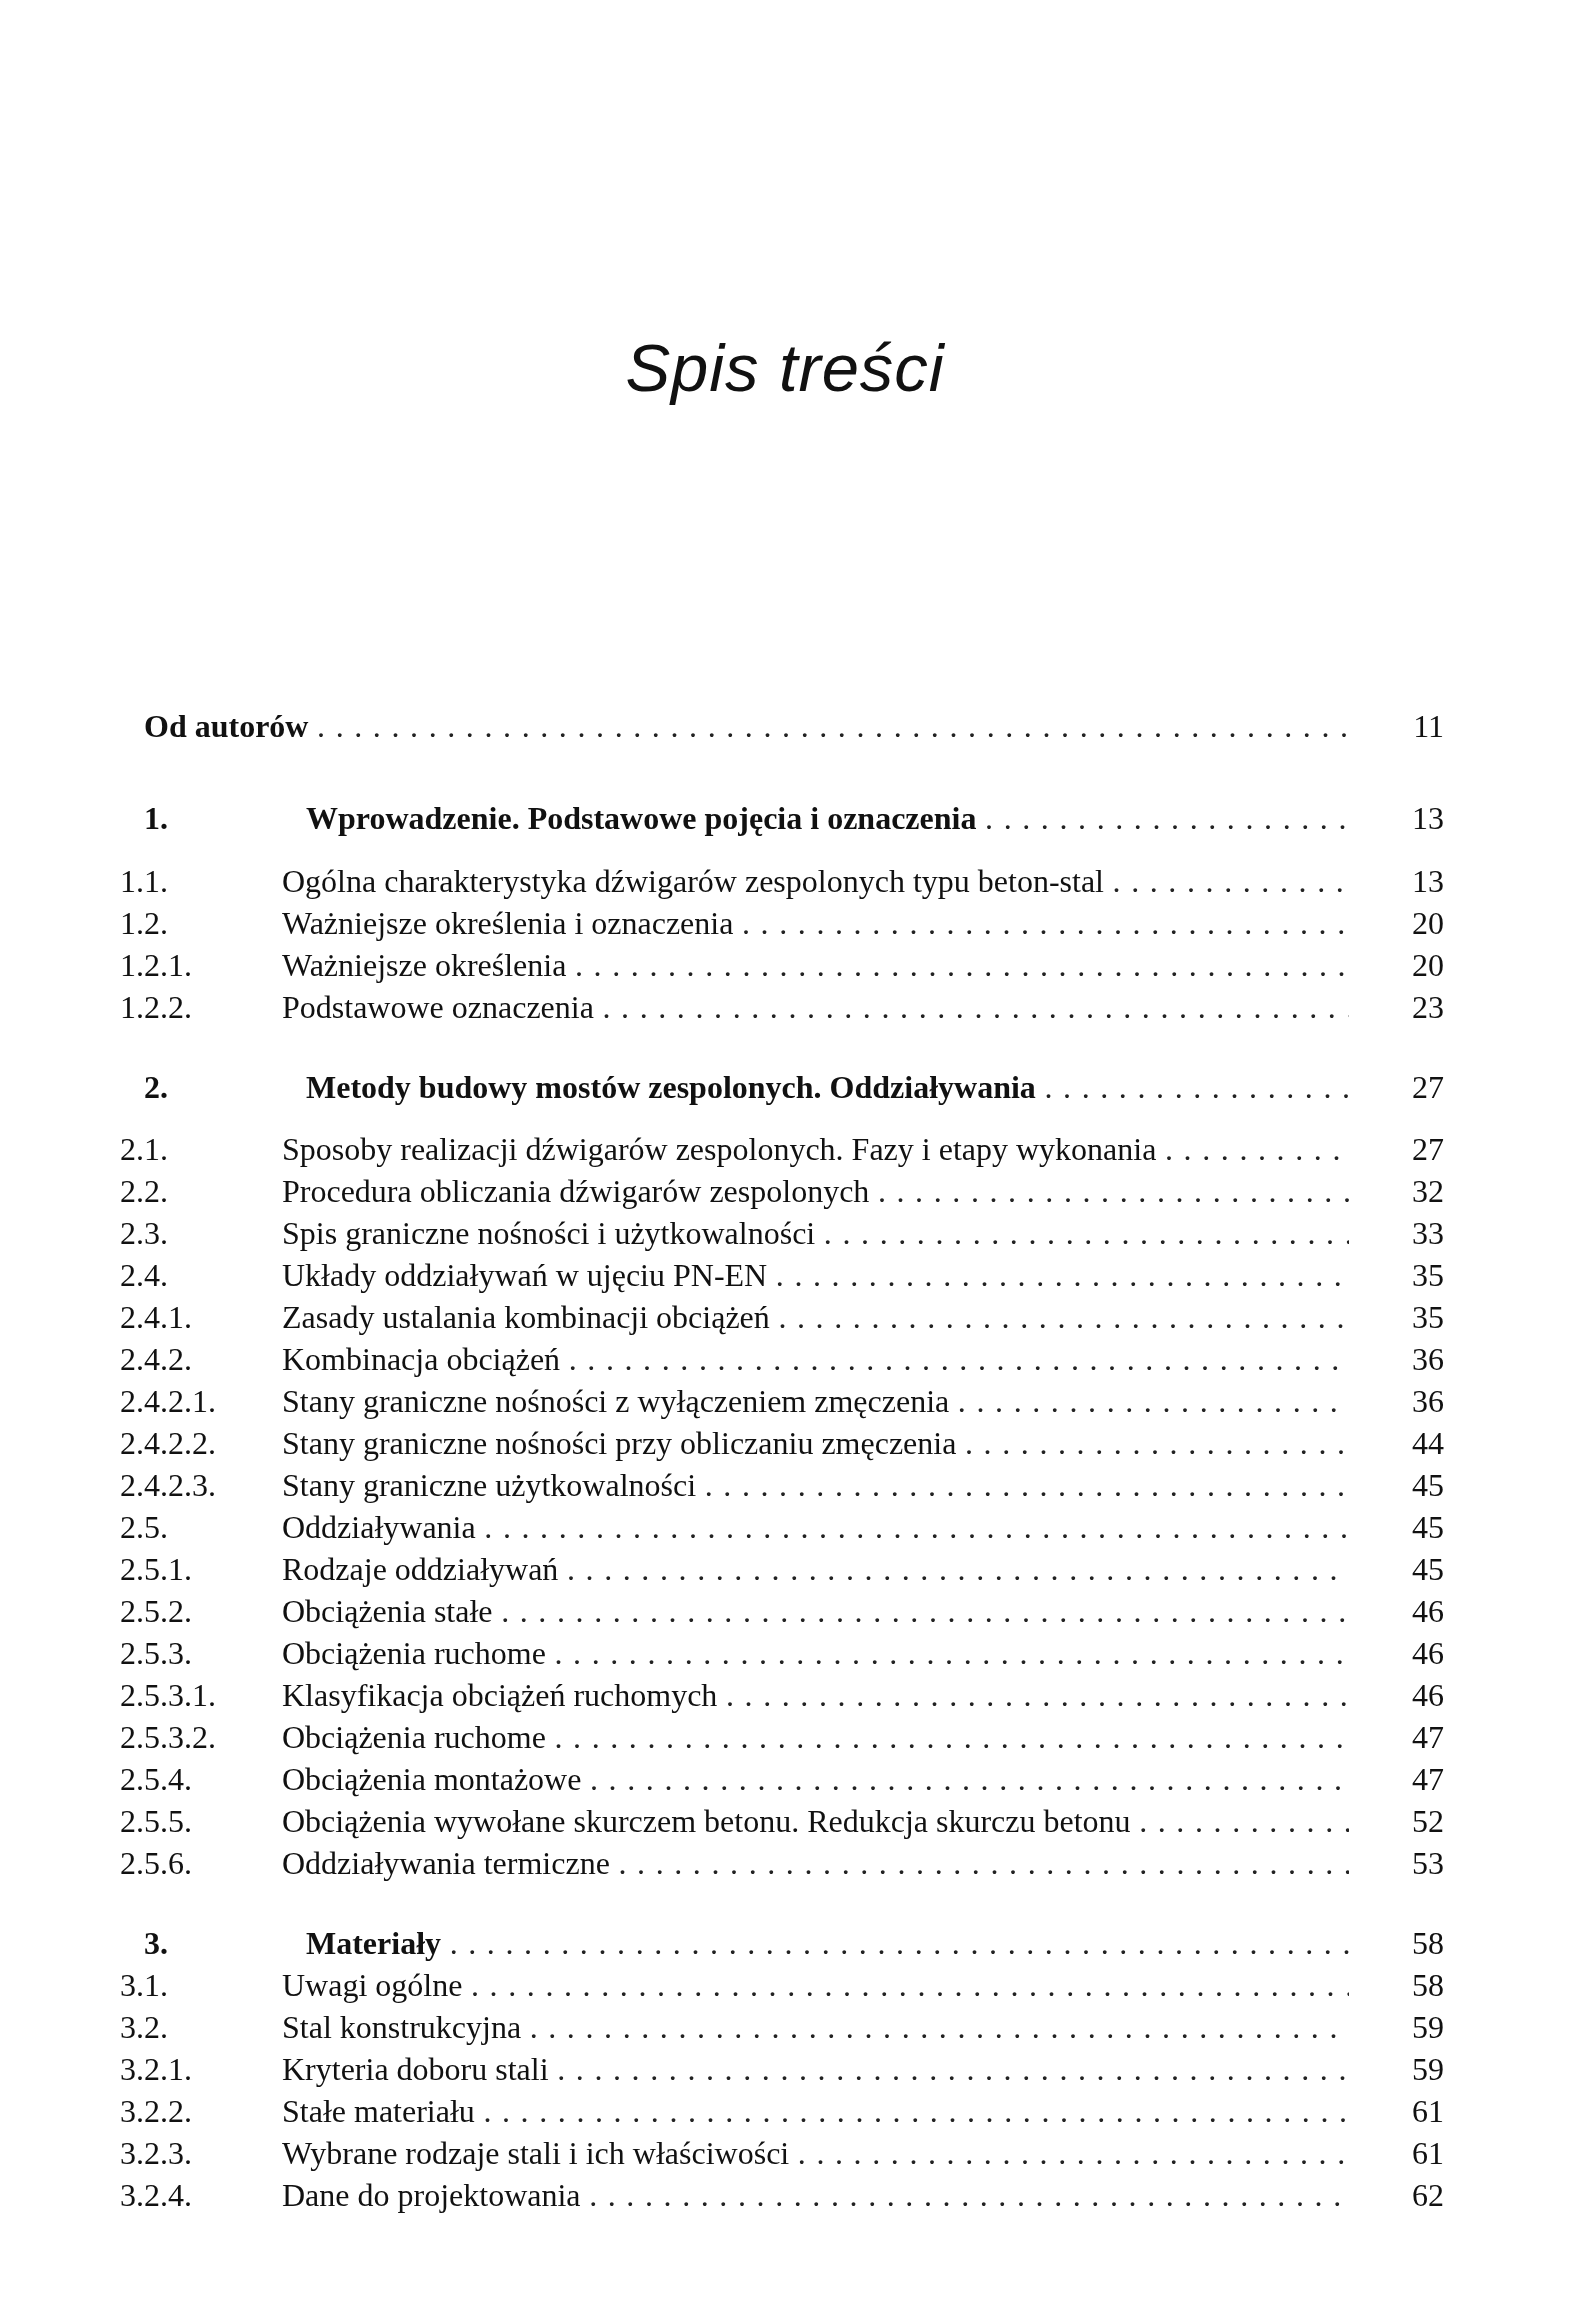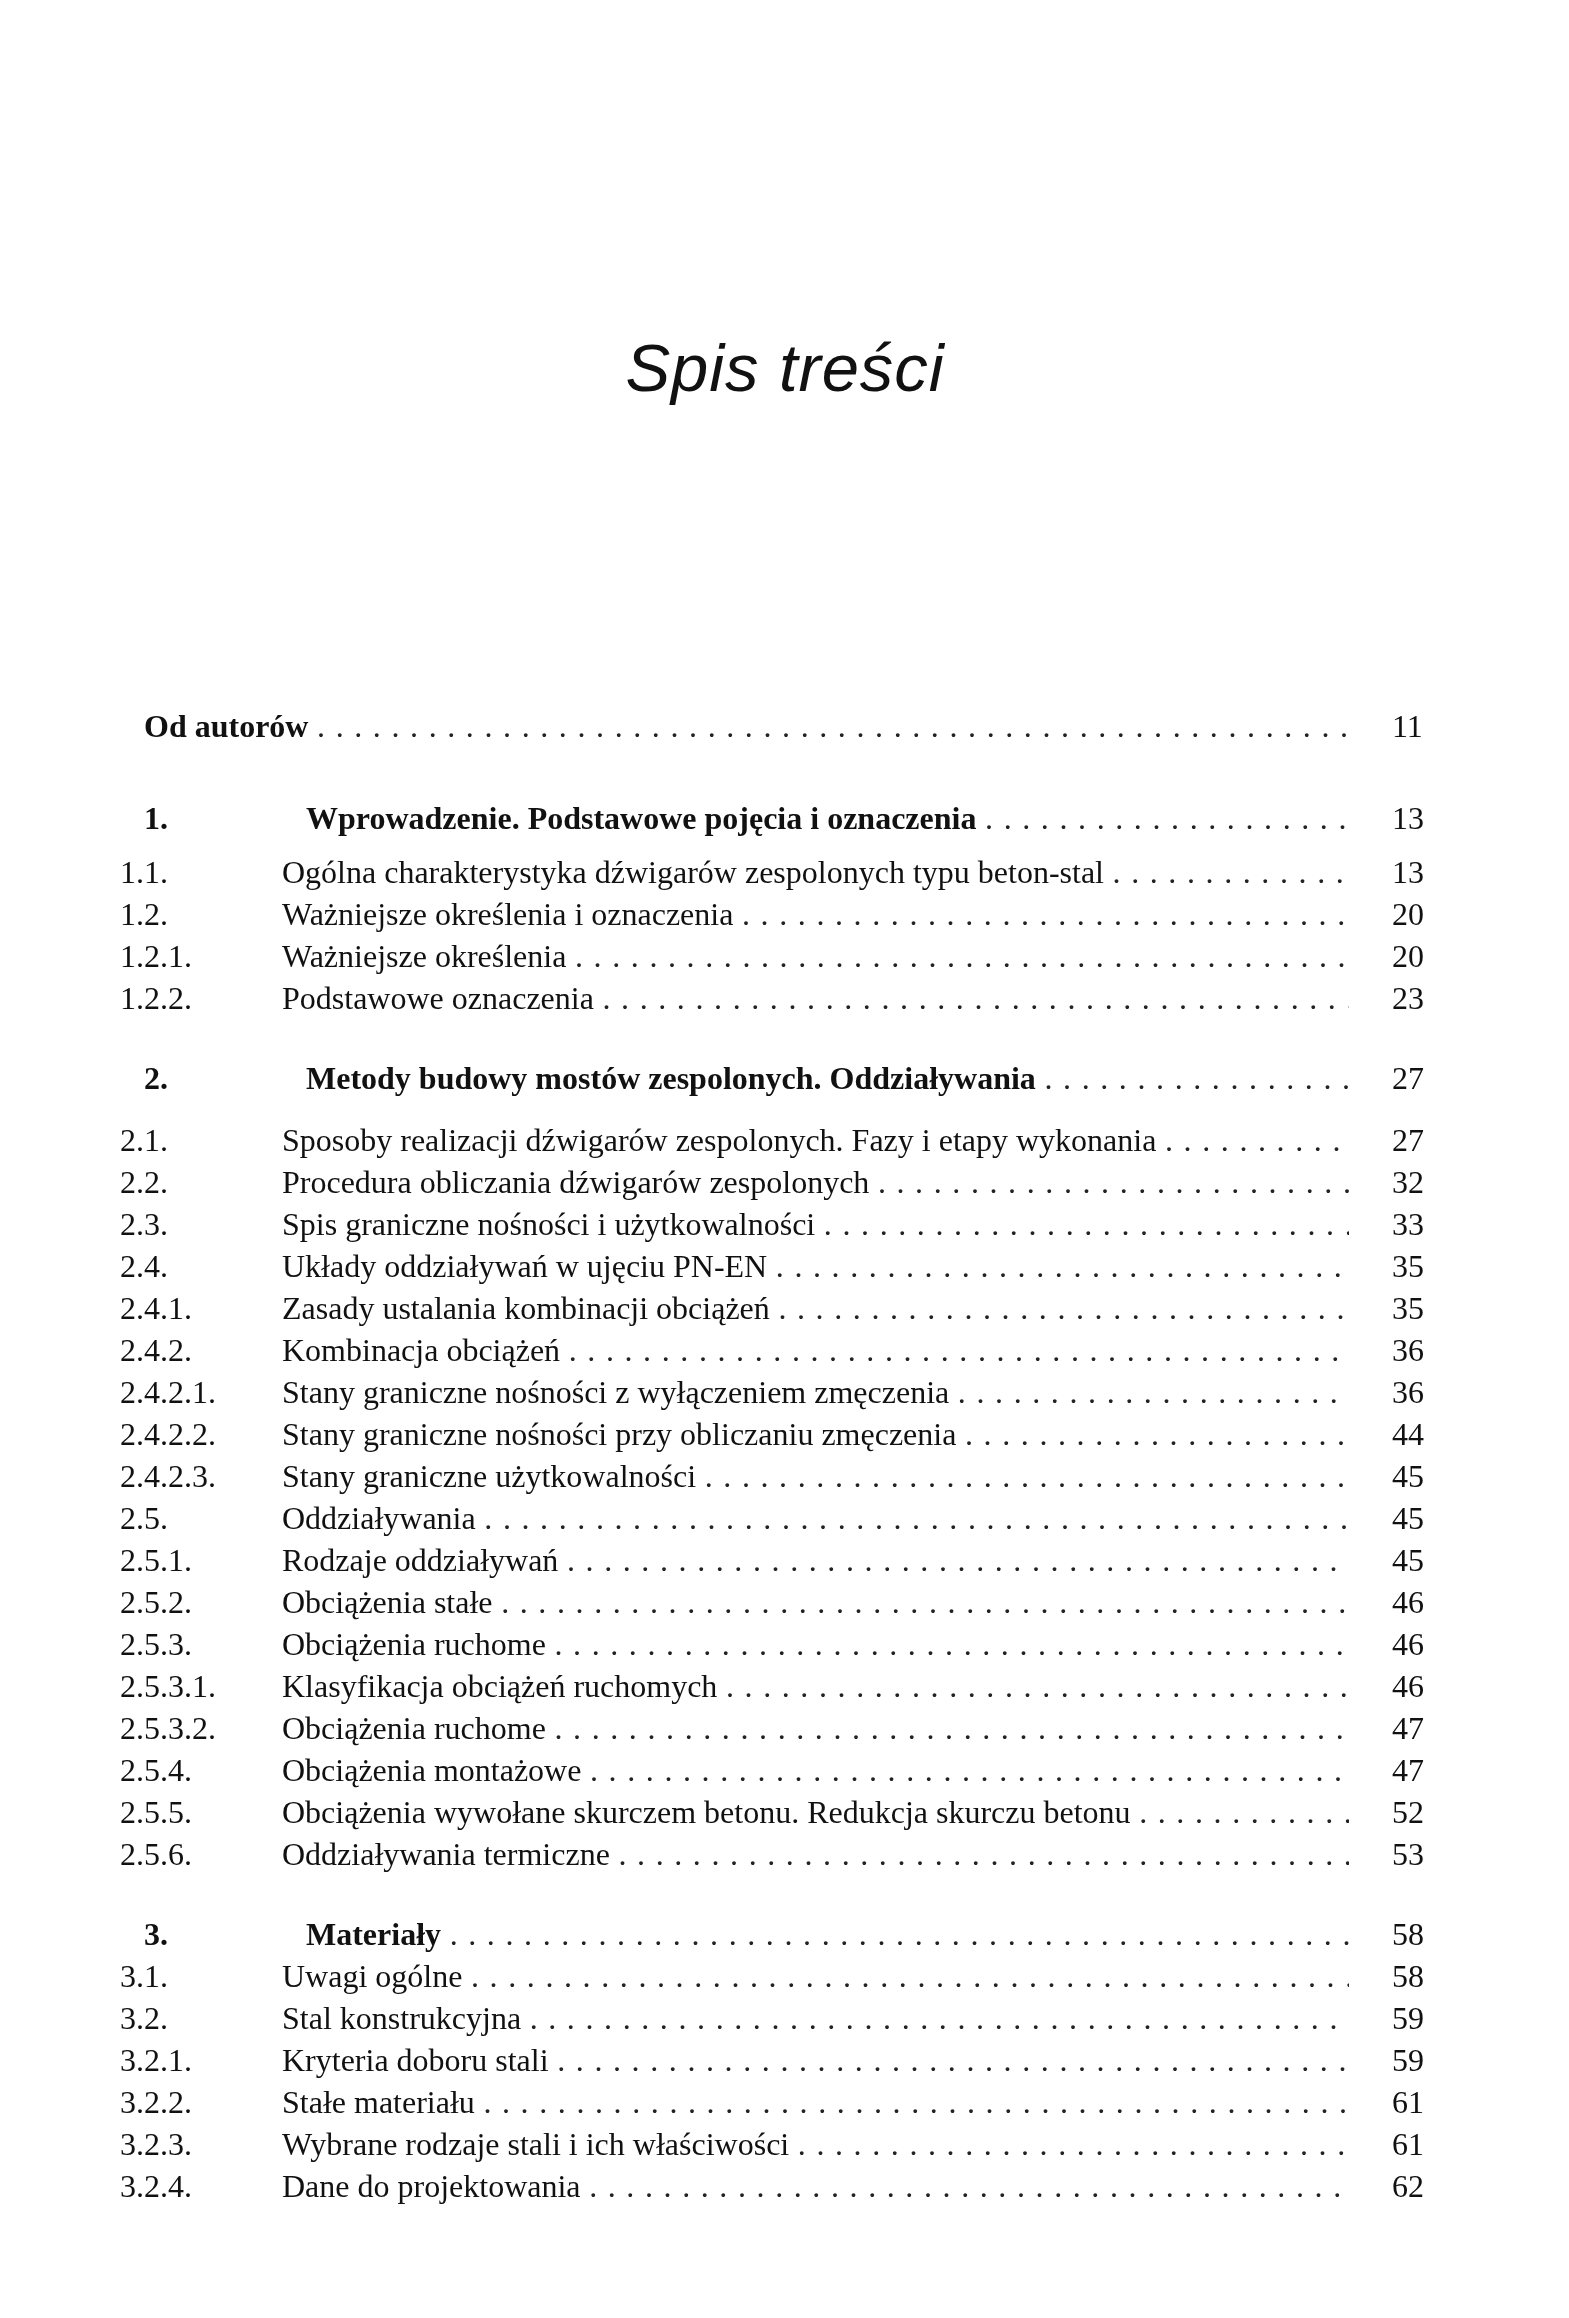--- a/index.html
+++ b/index.html
@@ -31,21 +31,21 @@
   .row.top-level .title-wrap { margin-left: 0; }
   .label { flex: 0 0 auto; padding-right: 8.6px; }
   .leader {
     flex: 1 1 auto; overflow: hidden; font-weight: normal;
     letter-spacing: 8.2px; color: #222;
   }
   .leader::before {
     content: ". . . . . . . . . . . . . . . . . . . . . . . . . . . . . . . . . . . . . . . . . . . . . . . . . . . . . . . . . . . . . . . . . . . . . . . . . . . . . . . . . . . . . . . . . . . . . . . . . . . . . . . . . . . . . . . . . . . .";
     letter-spacing: 0; word-spacing: 2.6px;
   }
-  .page { flex: 0 0 52px; text-align: left; font-weight: normal; }
+  .page { flex: 0 0 52px; text-align: right; font-weight: normal; }
   .row.bold .page { font-weight: normal; }
 </style>
 </head>
 <body>
 
 <h1 class="page-title">Spis treści</h1>
 
 <div class="toc">
 
   <div class="row bold top-level">
@@ -57,21 +57,21 @@
   </div>
 
   <div class="row bold gap-before-big">
     <span class="num">1.</span>
     <div class="title-wrap">
       <span class="label">Wprowadzenie. Podstawowe pojęcia i oznaczenia</span>
       <span class="leader"></span>
     </div>
     <span class="page">13</span>
   </div>
-  <div class="row" style="margin-top:12px">
+  <div class="row" style="margin-top:21px">
     <span class="num">1.1.</span>
     <div class="title-wrap">
         <span class="label">Ogólna charakterystyka dźwigarów zespolonych typu beton-stal</span>
         <span class="leader"></span>
       </div>
     <span class="page">13</span>
   </div>
   <div class="row">
     <span class="num">1.2.</span>
     <div class="title-wrap">

